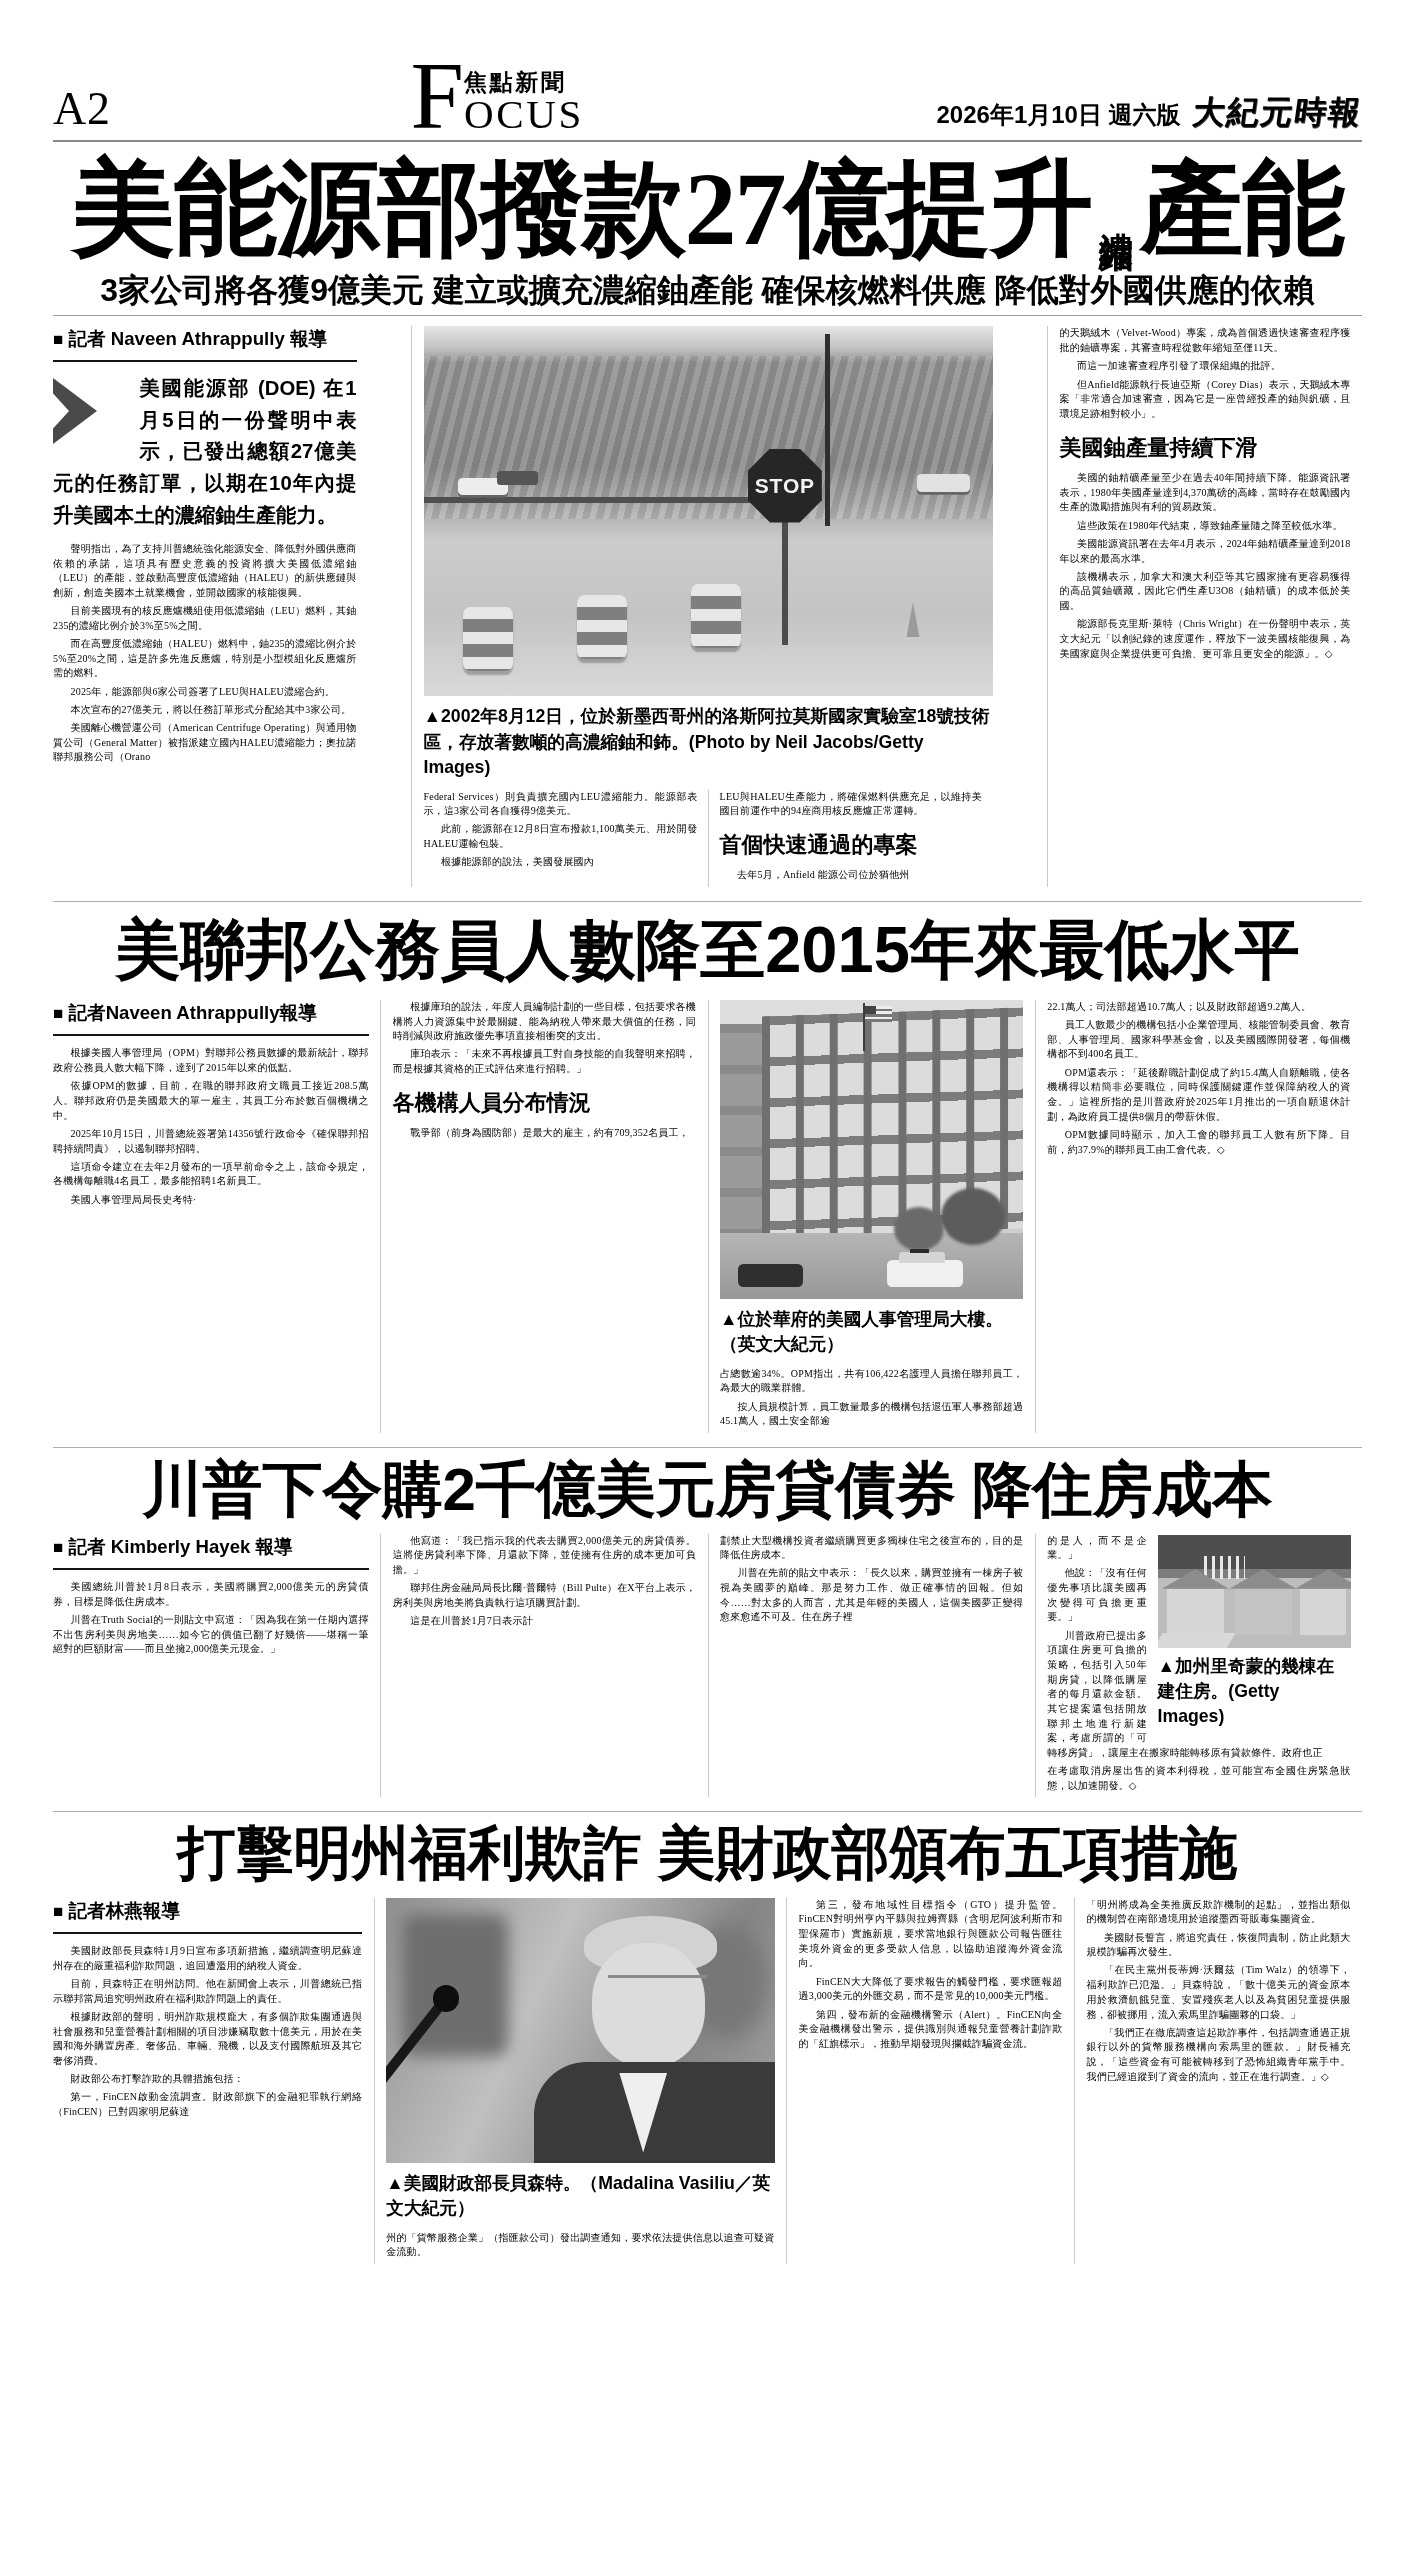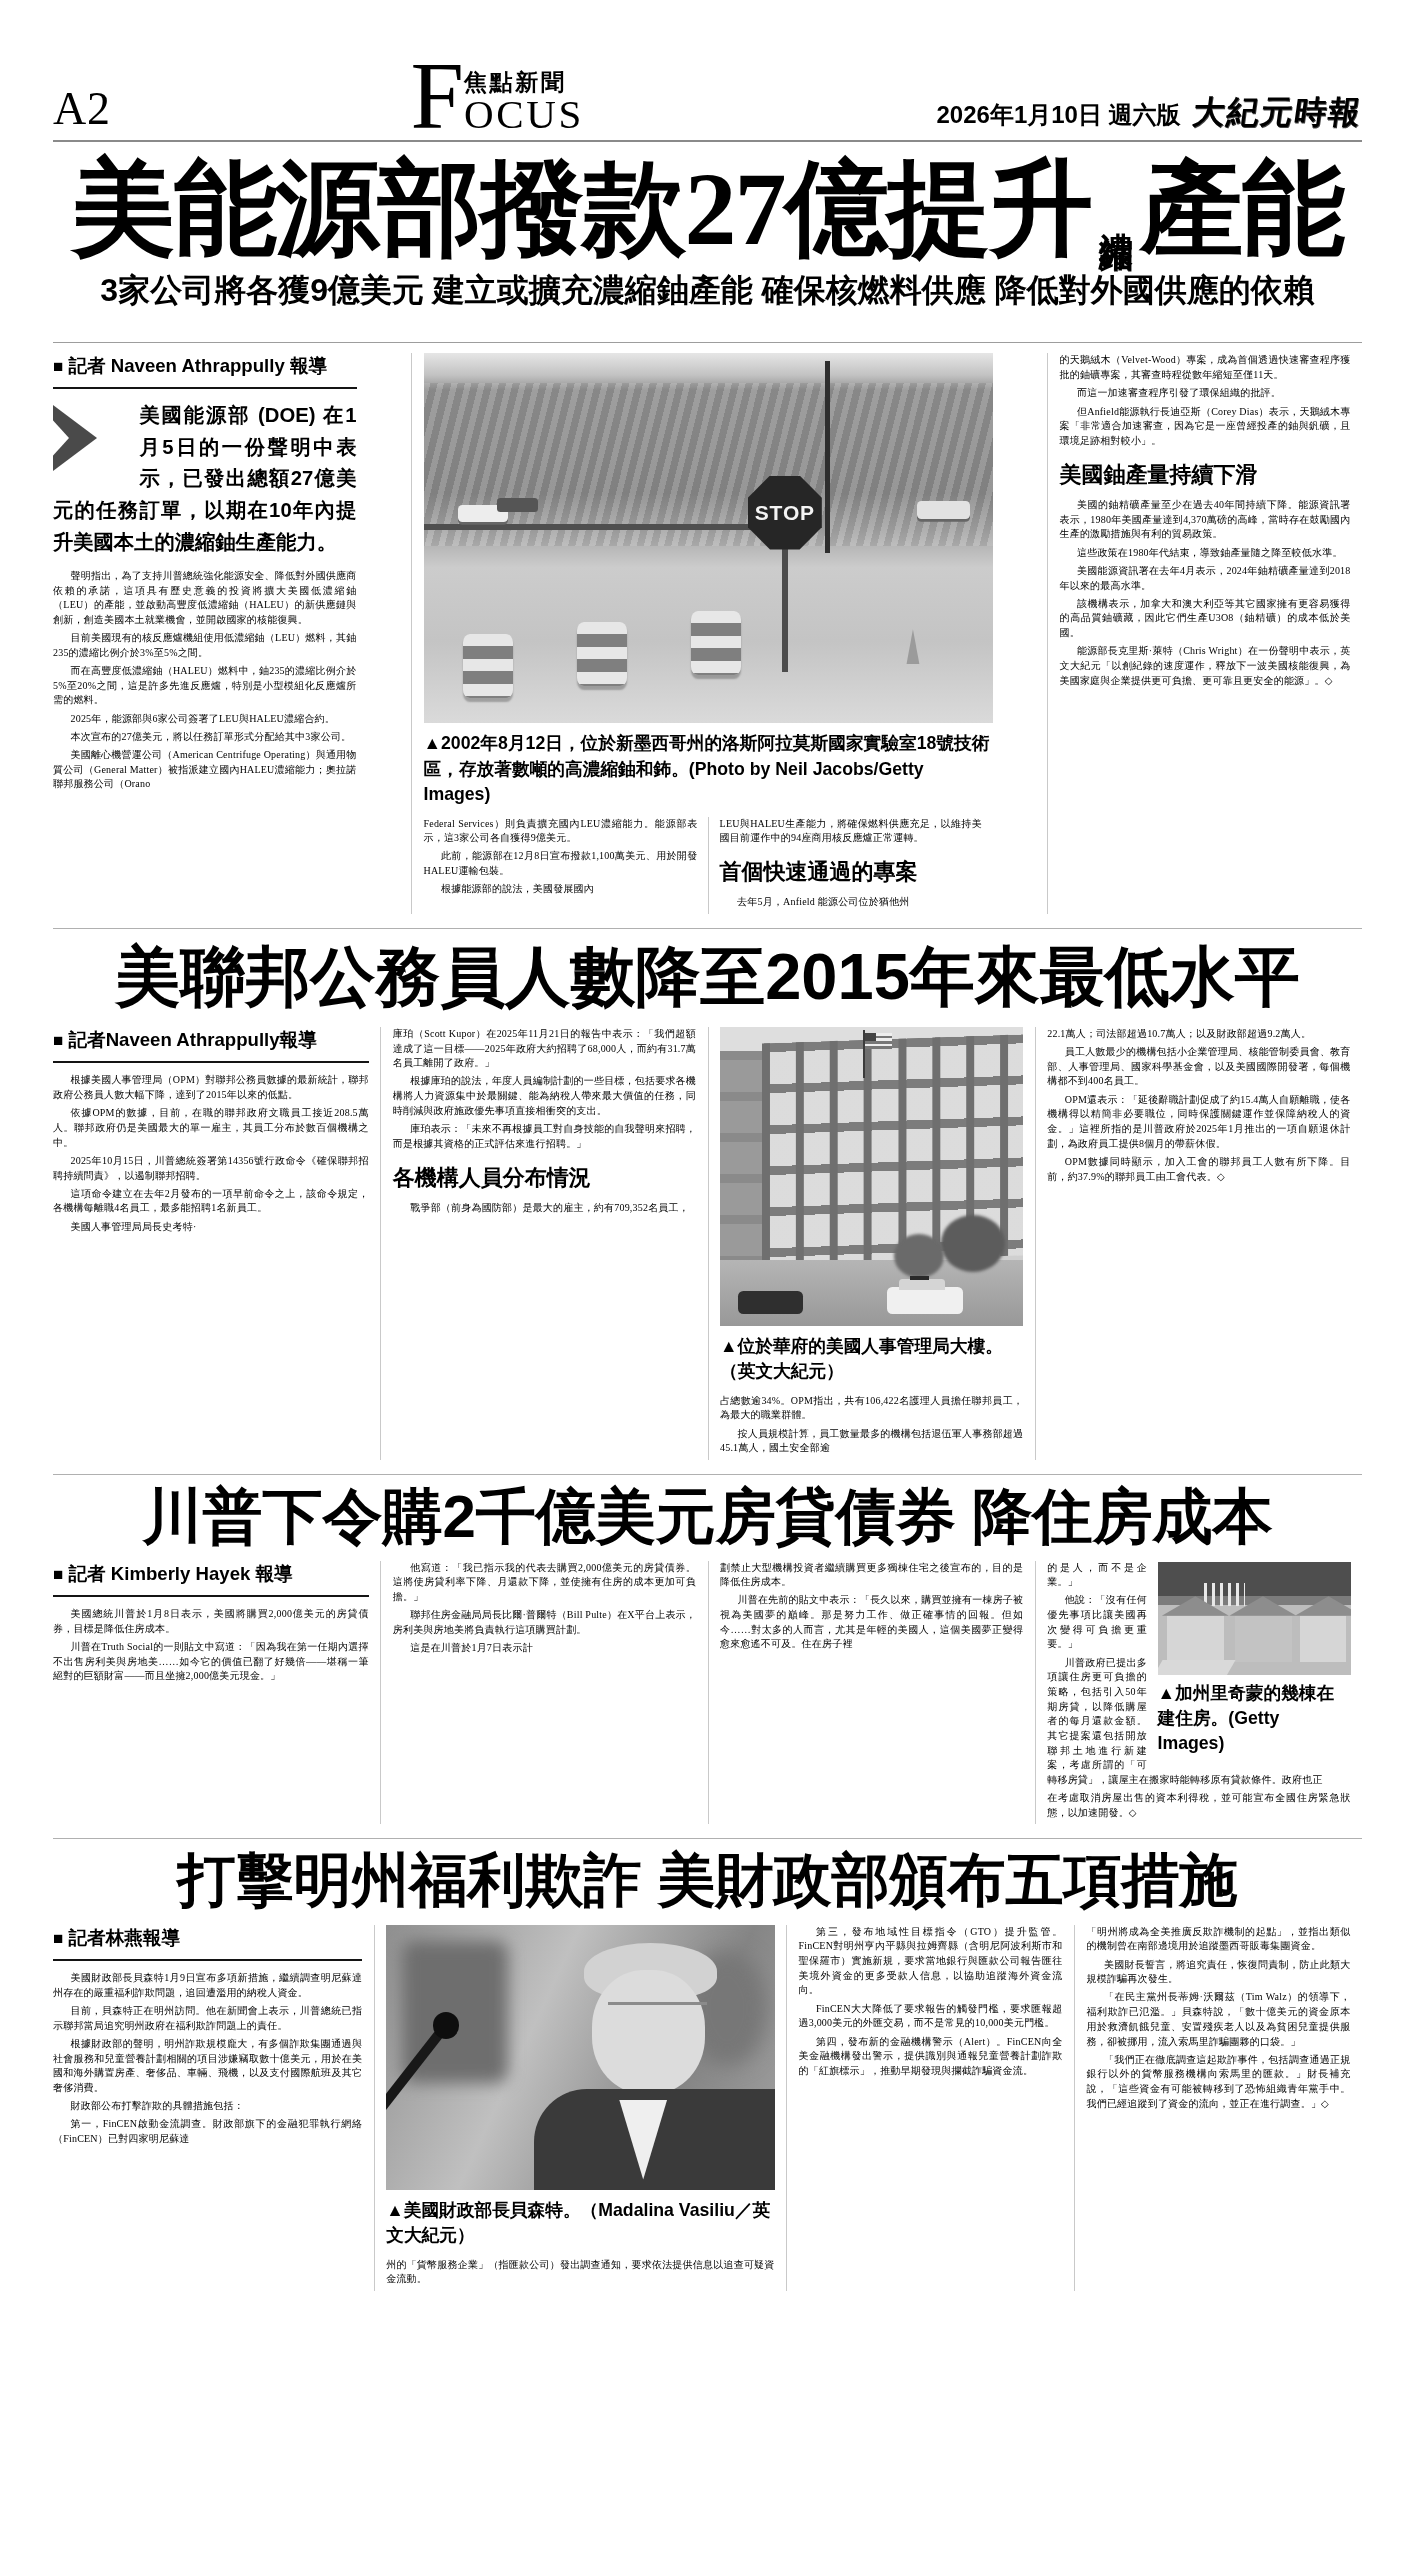--- a/index.html
+++ b/index.html
@@ -23,21 +23,21 @@
   .paper-name { font-family:"Liberation Sans","DejaVu Sans",sans-serif; font-weight:900; font-size:32px;
                 transform:skewX(-8deg); letter-spacing:1.8px; text-shadow:0.9px 0.9px 0 #444; }
 
   
   .a1-headline { display:flex; align-items:center; justify-content:center; margin:14px 0 7px; }
   .a1-h-main { font-weight:900; font-size:104px; line-height:1.02; letter-spacing:-1.8px; white-space:nowrap; }
   .a1-h-stack { writing-mode:vertical-rl; text-orientation:upright; font-weight:900;
                 font-size:34px; line-height:1; letter-spacing:2.7px; margin:0 7px; }
   .a1-subheadline { font-family:"Liberation Sans","DejaVu Sans",sans-serif; font-weight:bold;
                     font-size:32px; text-align:center; white-space:nowrap;
-                    padding-bottom:29px; border-bottom:0.9px solid #9d9d9d; margin-bottom:10.6px; }
+                    padding-bottom:2px; border-bottom:0.9px solid #9d9d9d; margin-bottom:10.6px; }
   .art-headline { font-family:"Liberation Sans","DejaVu Sans",sans-serif; font-weight:800;
                   text-align:center; line-height:1.05; }
   .a2-headline { font-size:65px; margin:14px 0 16px; }
   .a3-headline { font-size:60px; margin:10.6px 0 12.4px; }
   .a4-headline { font-size:58px; margin:10.6px 0 14px; }
 
   
   .cols { display:grid; }
   .cols-a1 { grid-template-columns:315px 1fr 315px;gap:43px; }
   .cols-4eq { grid-template-columns:1fr 1fr 1fr 1fr; }
@@ -247,21 +247,20 @@
         <div>
             <p class="para">根據美國人事管理局（OPM）對聯邦公務員數據的最新統計，聯邦政府公務員人數大幅下降，達到了2015年以來的低點。</p>
             <p class="para">依據OPM的數據，目前，在職的聯邦政府文職員工接近208.5萬人。聯邦政府仍是美國最大的單一雇主，其員工分布於數百個機構之中。</p>
             <p class="para">2025年10月15日，川普總統簽署第14356號行政命令《確保聯邦招聘持續問責》，以遏制聯邦招聘。</p>
             <p class="para">這項命令建立在去年2月發布的一項早前命令之上，該命令規定，各機構每離職4名員工，最多能招聘1名新員工。</p>
             <p class="para">美國人事管理局局長史考特·</p>
           </div>
       </div>
       <div class="col">
         <div>
-            <p class="para cont">庫珀（Scott Kupor）在2025年11月21日的報告中表示：「我們超額達成了這一目標——2025年政府大約招聘了68,000人，而約有31.7萬名員工離開了政府。」</p>
             <p class="para">根據庫珀的說法，年度人員編制計劃的一些目標，包括要求各機構將人力資源集中於最關鍵、能為納稅人帶來最大價值的任務，同時削減與政府施政優先事項直接相衝突的支出。</p>
             <p class="para">庫珀表示：「未來不再根據員工對自身技能的自我聲明來招聘，而是根據其資格的正式評估來進行招聘。」</p>
             <div class="col-subhead">各機構人員分布情況</div>
             <p class="para">戰爭部（前身為國防部）是最大的雇主，約有709,352名員工，</p>
           </div>
       </div>
       <div class="col">
         <div class="photo photo-building">
           <div class="p2-side"></div>
           <div class="p2-facade"></div>

